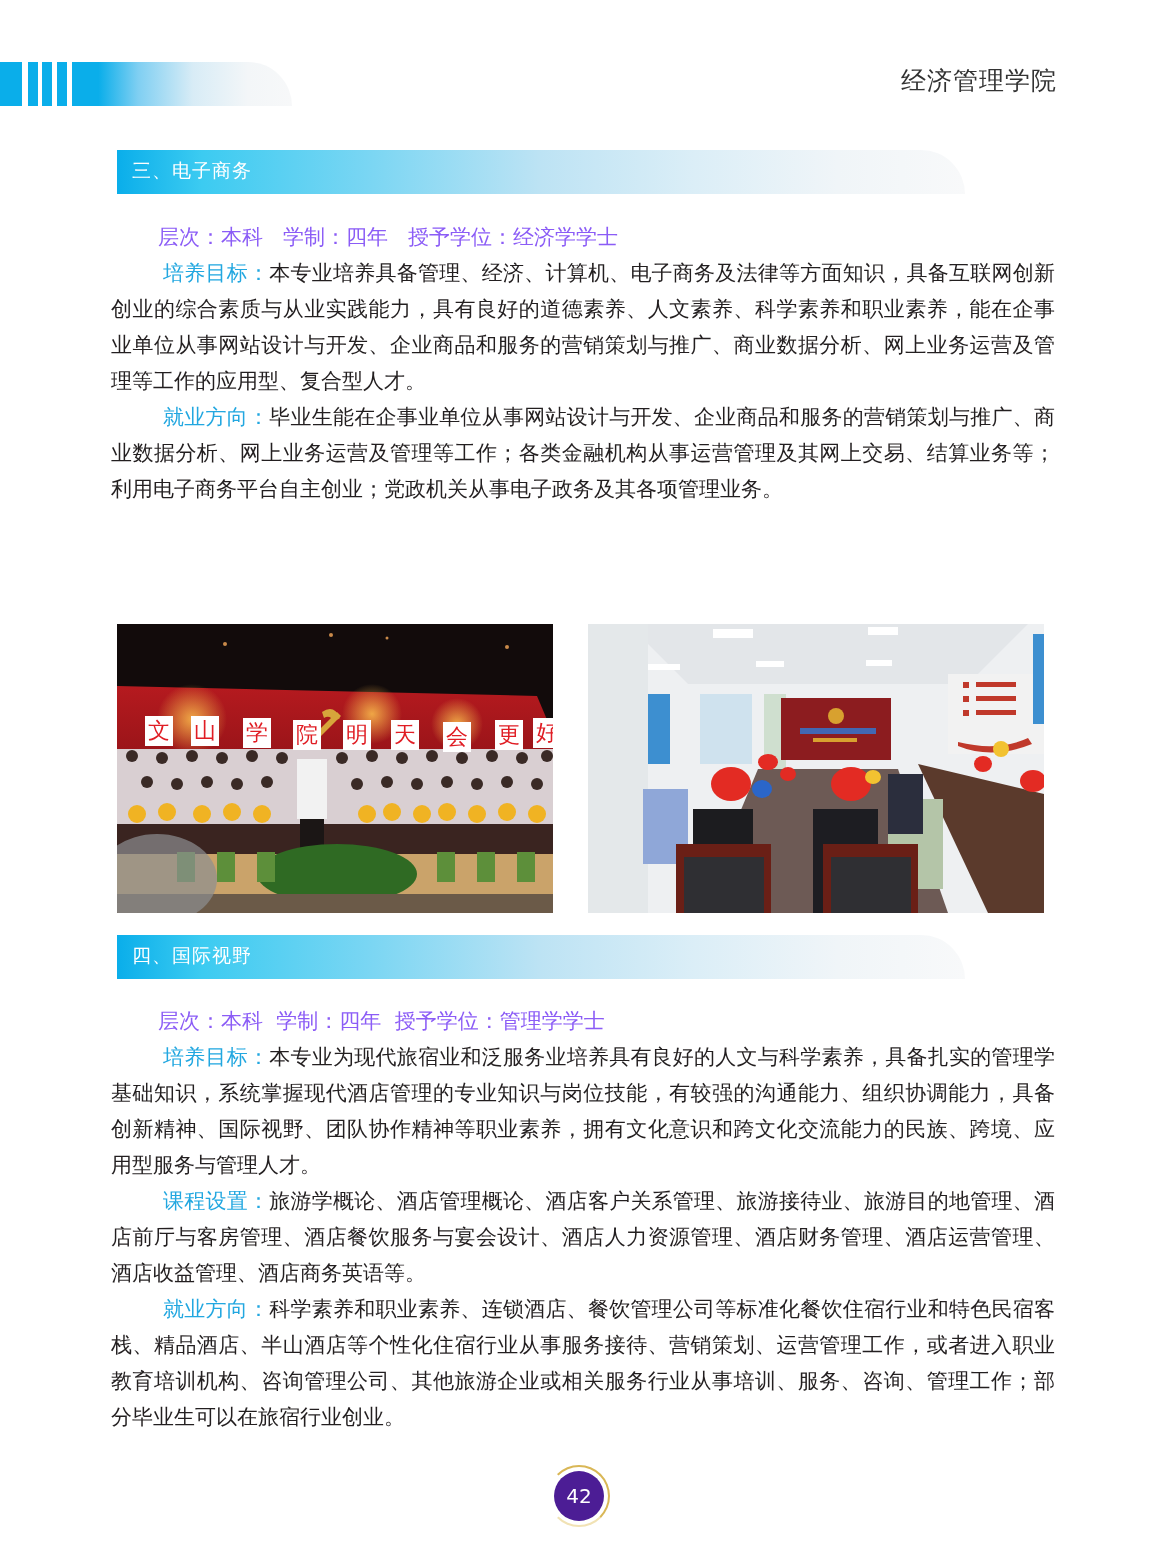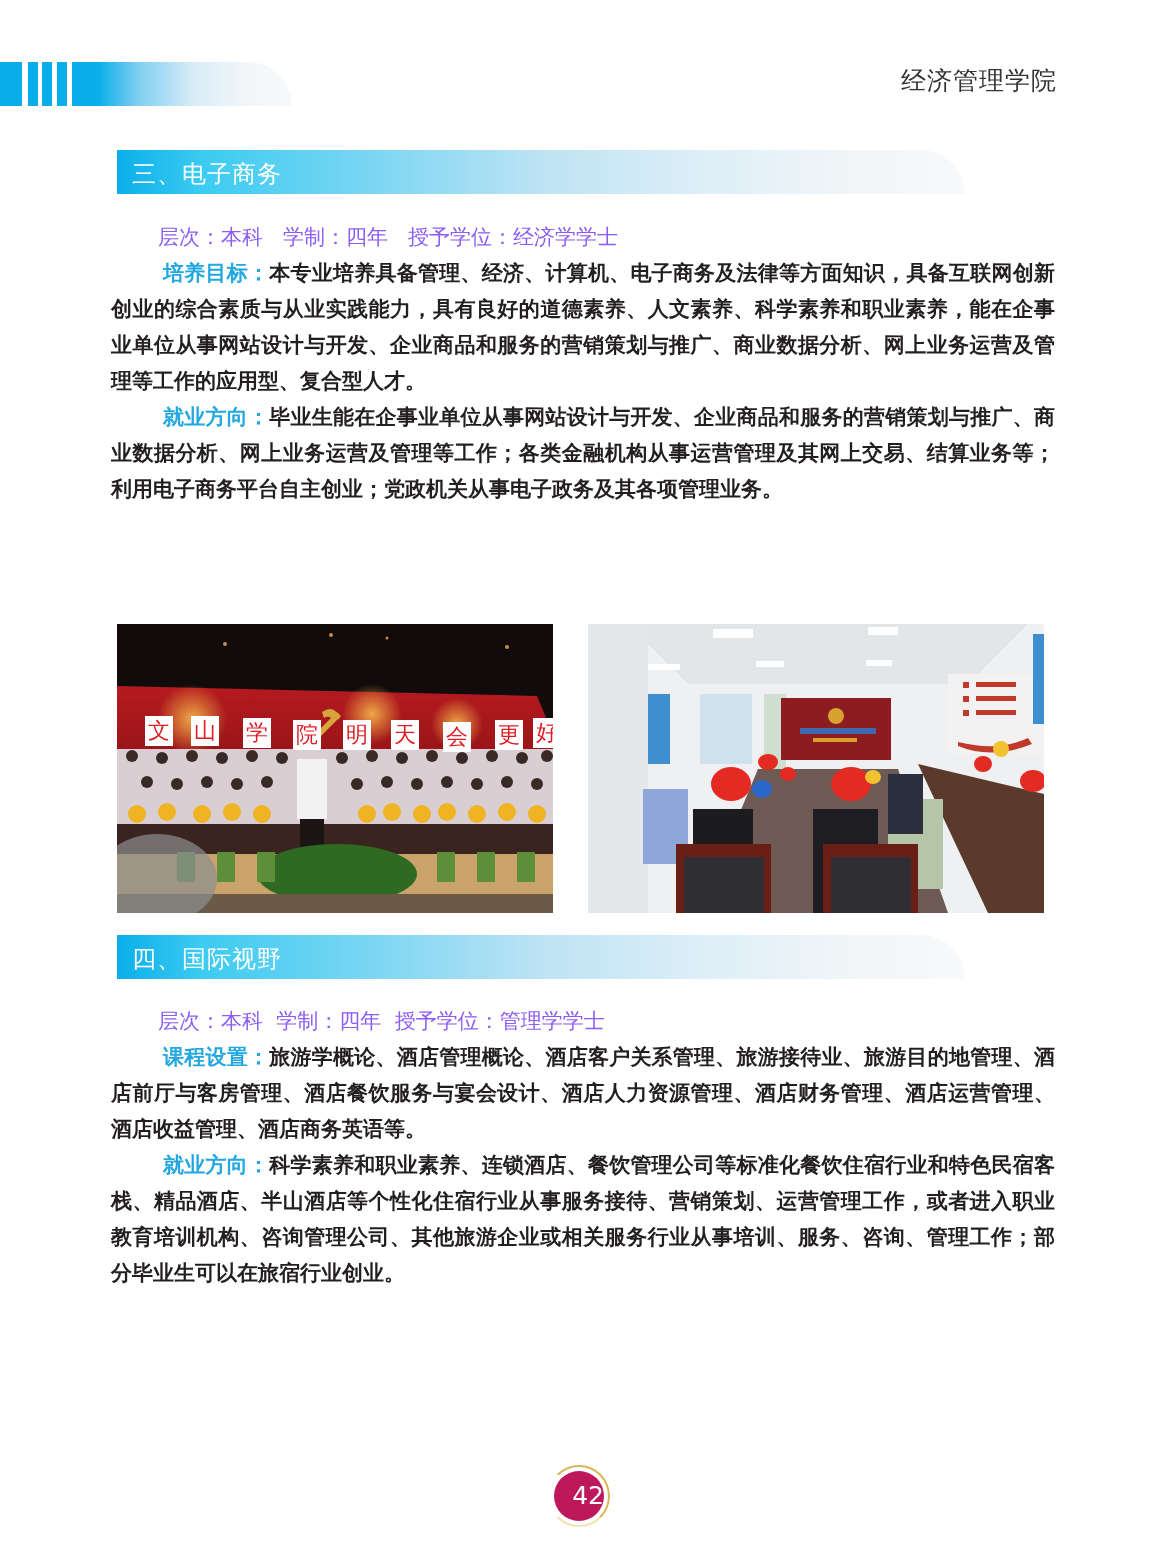--- a/index.html
+++ b/index.html
@@ -28,43 +28,43 @@
   }
 
   
   .section-bar {
     position: absolute; left: 117px; width: 848px; height: 44px;
     background: linear-gradient(90deg, #0aaeea 0%, #3ccbf1 10%, #7bd6f3 30%, #bde3f4 50%, #dbeef7 68%, #f0f5f8 85%, #f8f9fa 100%);
     border-top-right-radius: 44px 44px;
   }
   .section-bar .title {
     position: absolute; left: 15px; top: 8px;
-    font-size: 24px; color: #ffffff; letter-spacing: 1px;
-  }
-
-  
-  .block { position: absolute; left: 111px; width: 944px; font-size: 21px; line-height: 36px; text-align: justify; font-weight: bold; }
+    font-size: 19px; color: #ffffff; letter-spacing: 1px;
+  }
+
+  
+  .block { position: absolute; left: 111px; width: 944px; font-size: 21px; line-height: 36px; text-align: justify; }
   .meta { position: absolute; left: 158px; font-size: 21px; color: #8b5cf6; line-height: 36px; white-space: pre; }
   .para { text-indent: 52px; }
   .label { color: #22a7e0; }
 
   
   .photo { position: absolute; overflow: hidden; }
   .photo-choir { left: 117px; top: 624px; width: 436px; height: 289px; background: #0f0a0a; }
   .photo-meeting { left: 588px; top: 624px; width: 456px; height: 289px; background: #e8ecef; }
 
   
   .page-num-wrap { position: absolute; left: 548px; top: 1465px; width: 62px; height: 62px; }
   .page-num-ring {
     position: absolute; left: 0; top: 0; width: 62px; height: 62px; border-radius: 50%;
     border: 2px solid #d9b756; border-left-color: transparent; border-bottom-color: #f1e2b4;
   }
   .page-num {
     position: absolute; left: 6px; top: 6px; width: 50px; height: 50px; border-radius: 50%;
-    background: #be185d; color: #fff; font-size: 25px; text-align: right; line-height: 50px;
+    background: #4c1d95; color: #fff; font-size: 20px; text-align: center; line-height: 50px;
   }
 </style>
 </head>
 <body>
 
 <div class="page">
 
   <div class="header-bar">
     <div class="stripe s0"></div>
     <div class="stripe s1"></div>
@@ -236,20 +236,21 @@
       </g>
     </svg>
   </div>
 
   <div class="section-bar" style="top:935px;">
     <span class="title">四、国际视野</span>
   </div>
   <div class="meta" style="top:1003px;">层次：本科  学制：四年  授予学位：管理学学士</div>
 
   <div class="block" style="top:1039px;">
+    <p class="para"><span class="label">培养目标：</span><span>本专业为现代旅宿业和泛服务业培养具有良好的人文与科学素养，具备扎实的管理学基础知识，系统掌握现代酒店管理的专业知识与岗位技能，有较强的沟通能力、组织协调能力，具备创新精神、国际视野、团队协作精神等职业素养，拥有文化意识和跨文化交流能力的民族、跨境、应用型服务与管理人才。</span></p>
     <p class="para"><span class="label">课程设置：</span><span>旅游学概论、酒店管理概论、酒店客户关系管理、旅游接待业、旅游目的地管理、酒店前厅与客房管理、酒店餐饮服务与宴会设计、酒店人力资源管理、酒店财务管理、酒店运营管理、酒店收益管理、酒店商务英语等。</span></p>
     <p class="para"><span class="label">就业方向：</span><span>科学素养和职业素养、连锁酒店、餐饮管理公司等标准化餐饮住宿行业和特色民宿客栈、精品酒店、半山酒店等个性化住宿行业从事服务接待、营销策划、运营管理工作，或者进入职业教育培训机构、咨询管理公司、其他旅游企业或相关服务行业从事培训、服务、咨询、管理工作；部分毕业生可以在旅宿行业创业。</span></p>
   </div>
 
   <div class="page-num-wrap">
     <div class="page-num-ring"></div>
     <div class="page-num">42</div>
   </div>
 </div>
 

